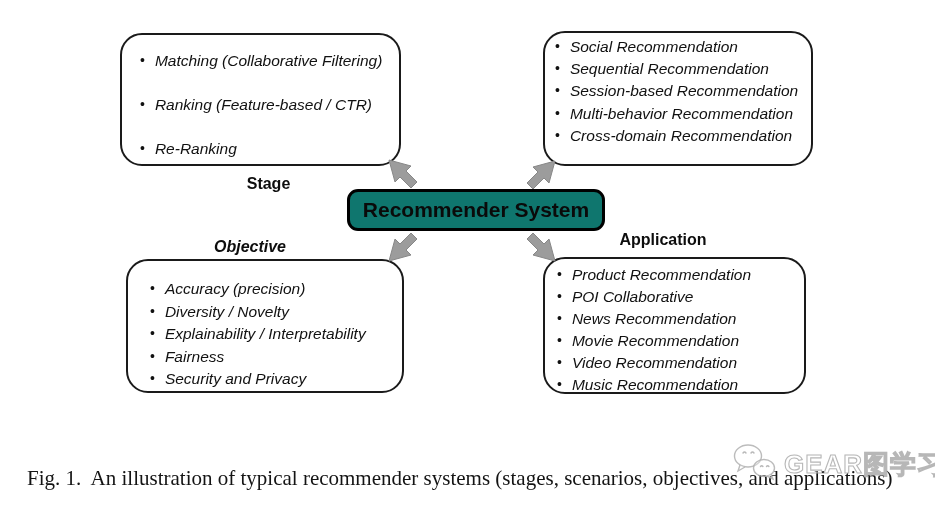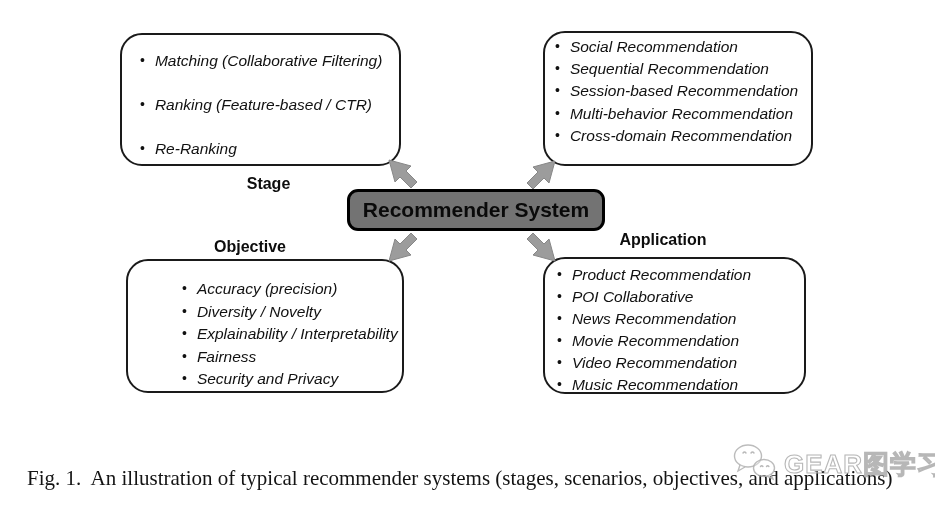--- a/index.html
+++ b/index.html
@@ -39,45 +39,45 @@
   }
   .box-stage   { left: 120px; top: 33px;  width: 281px; height: 133px; }
   .box-stage ul { padding: 14px 0 0 18px; }
   .box-stage li { line-height: 23px; margin-bottom: 20px; }
 
   .box-scenario { left: 543px; top: 31px; width: 270px; height: 135px; }
   .box-scenario ul { padding: 3px 0 0 10px; }
   .box-scenario li { line-height: 22.2px; }
 
   .box-objective { left: 126px; top: 259px; width: 278px; height: 134px; }
-  .box-objective ul { padding: 17px 0 0 22px; margin-left: 32px; }
+  .box-objective ul { padding: 17px 0 0 22px; }
   .box-objective li { line-height: 21.6px; }
 
   .box-application { left: 543px; top: 257px; width: 263px; height: 137px; }
   .box-application ul { padding: 5px 0 0 12px; }
   .box-application li { line-height: 21px; }
 
   .glabel {
     position: absolute;
     font-weight: 700;
     font-size: 16px;
     color: #0d0d0d;
     text-align: center;
   }
   .label-stage       { left: 128px; width: 281px; top: 169px; margin-top: 6px; }
   .label-scenario    { left: 543px; width: 270px; top: 167px; }
-  .label-objective   { left: 111px; width: 278px; top: 238px; }
+  .label-objective   { left: 111px; width: 278px; top: 238px; font-style: italic; }
   .label-application { left: 528px; width: 270px; top: 231px; }
 
   .center-box {
     position: absolute;
     left: 347px; top: 189px; width: 258px; height: 42px;
     border: 3px solid #000000;
     border-radius: 11px;
-    background: #737373;
+    background: #0f766e;
     box-sizing: border-box;
     display: flex; align-items: center; justify-content: center;
     font-weight: 700;
     font-size: 21px;
     color: #0a0a0a;
     white-space: nowrap;
   }
 
   .arrow { position: absolute; width: 34px; height: 34px; }
   .arrow svg { display: block; width: 100%; height: 100%; }

